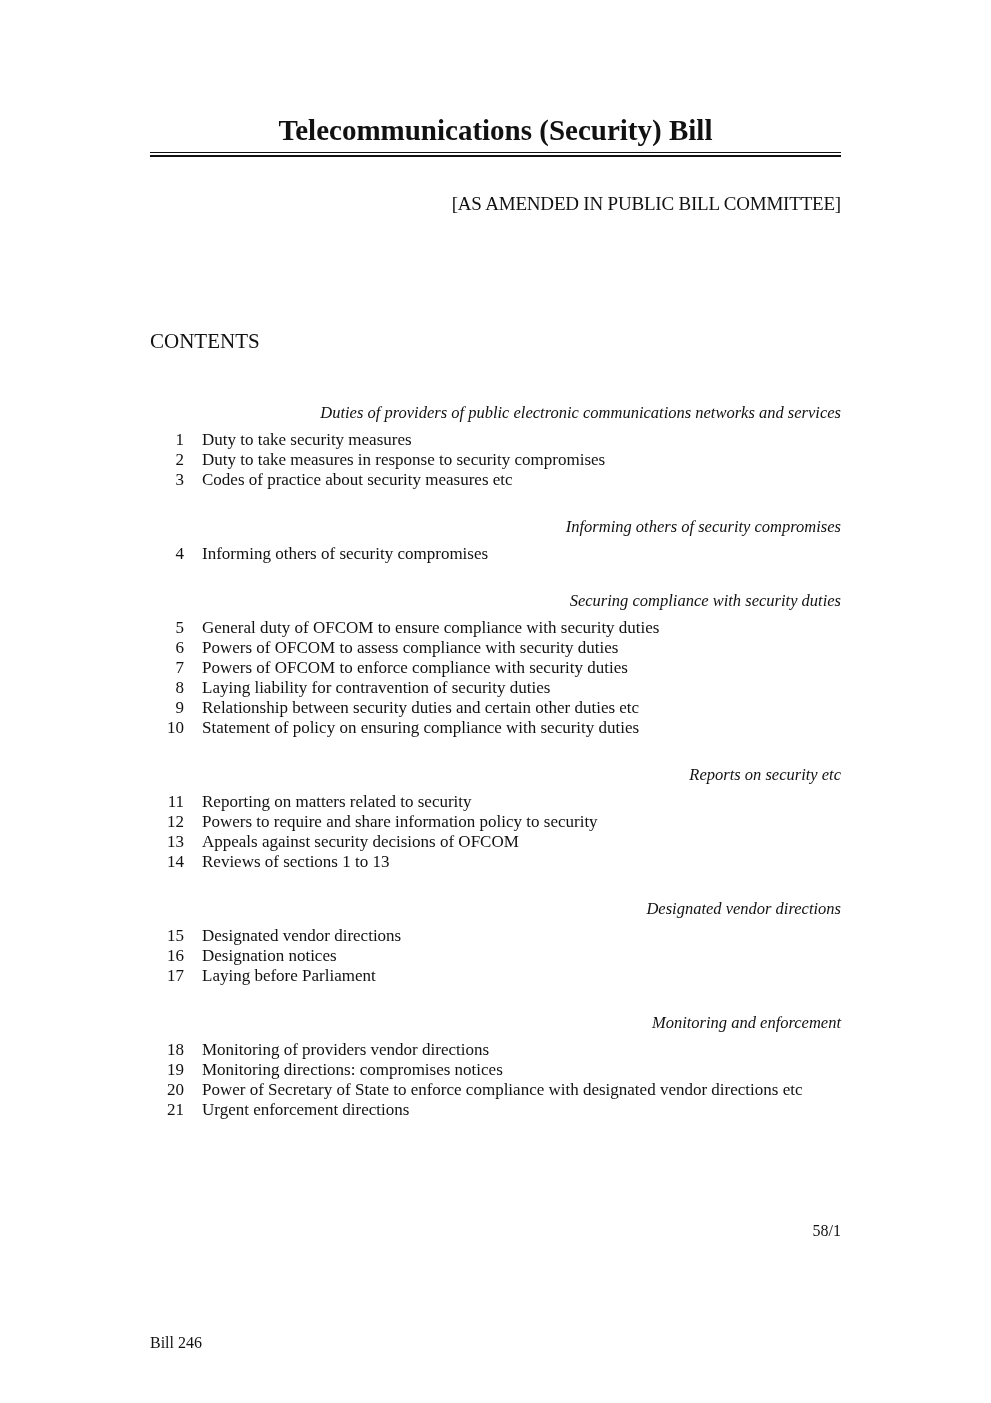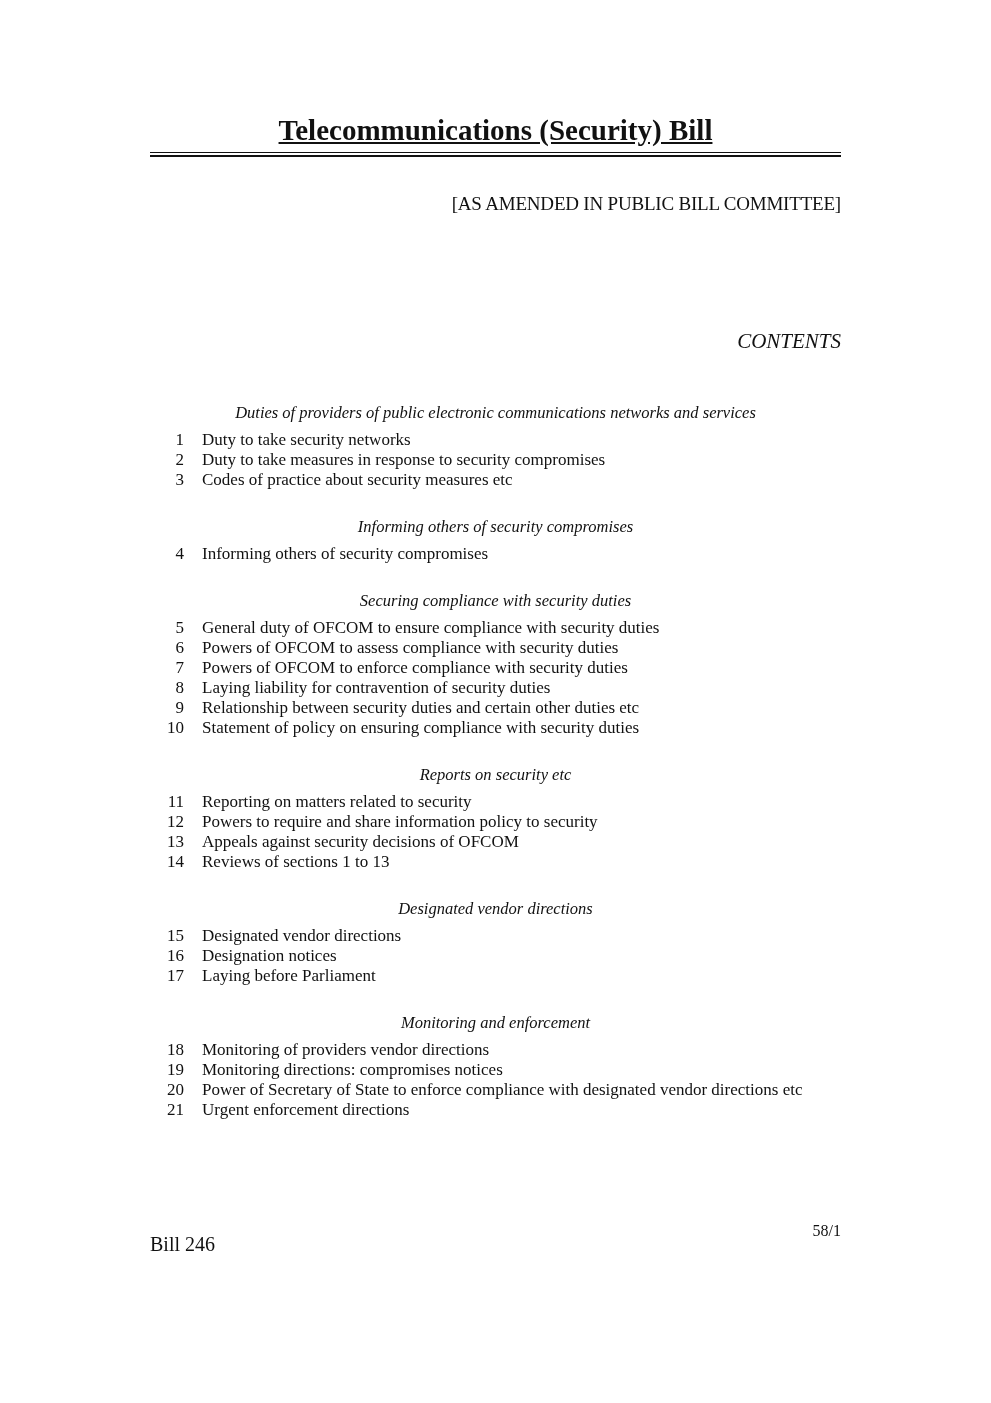--- a/index.html
+++ b/index.html
@@ -2,63 +2,63 @@
 <html><head>
   <meta charset="utf-8">
   <style>
     html, body { margin: 0; padding: 0; background: #ffffff; }
     body {
       width: 991px; height: 1403px; position: relative; overflow: hidden;
       font-family: "Liberation Serif", "DejaVu Serif", serif; color: #111;
     }
     .title {
       position: absolute; left: 150px; width: 691px; top: 110px;
-      text-align: center; font-weight: bold; font-size: 29px; line-height: 40px; text-decoration: underline;
+      text-align: center; font-weight: bold; font-size: 29px; line-height: 40px;
     }
     .rule-thin { position: absolute; left: 150px; width: 691px; top: 152px; height: 1px; background: #111; }
     .rule-thick { position: absolute; left: 150px; width: 691px; top: 155px; height: 2px; background: #111; }
     .subtitle {
       position: absolute; left: 150px; width: 691px; top: 192px;
       text-align: right; font-size: 19px; line-height: 24px; letter-spacing: -0.2px;
     }
     .contents-heading {
       position: absolute; left: 150px; width: 691px; top: 327px;
-      text-align: right; font-size: 21px; line-height: 28px; font-style: italic;
+      text-align: left; font-size: 21px; line-height: 28px;
     }
     .toc { position: absolute; left: 150px; width: 691px; top: 400px; }
     .section-head {
-      text-align: center; font-style: italic; font-size: 16.5px; line-height: 26px;
+      text-align: right; font-style: italic; font-size: 16.5px; line-height: 26px;
       margin-top: 24px; margin-bottom: 4px;
     }
     .section-head.first { margin-top: 0; }
     .entry { display: flex; font-size: 17px; line-height: 20px; }
     .entry .num { width: 52px; text-align: right; padding-right: 18px; box-sizing: border-box; flex: none; }
     .entry .txt { flex: 1; text-align: justify; }
     .footer-left {
-      position: absolute; left: 150px; top: 1233px; font-size: 20px; line-height: 22px;
+      position: absolute; left: 150px; top: 1332px; font-size: 16px; line-height: 22px;
     }
     .footer-right {
       position: absolute; right: 150px; top: 1220px; font-size: 16px; line-height: 22px;
     }
   </style>
 </head>
 <body>
 
 <div class="title">Telecommunications (Security) Bill</div>
 <div class="rule-thin"></div>
 <div class="rule-thick"></div>
 <div class="subtitle">[AS AMENDED IN PUBLIC BILL COMMITTEE]</div>
 <div class="contents-heading">CONTENTS</div>
 
 <div class="toc">
 
   <div class="section-head first">Duties of providers of public electronic communications networks and services</div>
   <div class="entry">
       <span class="num">1</span>
-      <span class="txt">Duty to take security networks</span>
+      <span class="txt">Duty to take security measures</span>
     </div>
   <div class="entry">
       <span class="num">2</span>
       <span class="txt">Duty to take measures in response to security compromises</span>
     </div>
   <div class="entry">
       <span class="num">3</span>
       <span class="txt">Codes of practice about security measures etc</span>
     </div>
 

